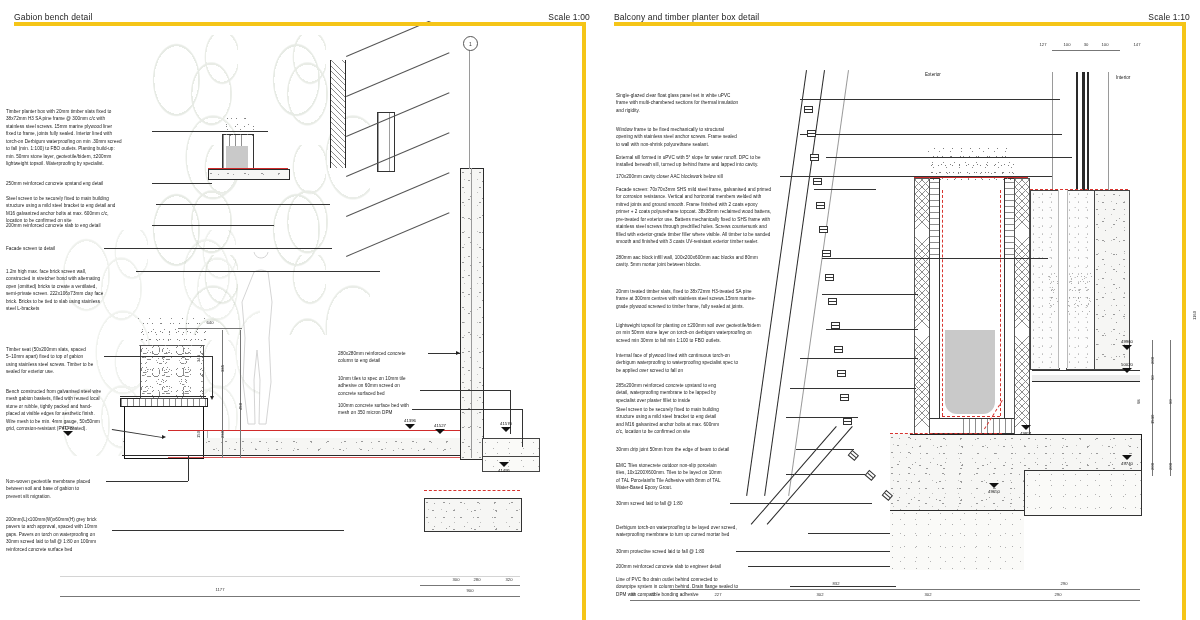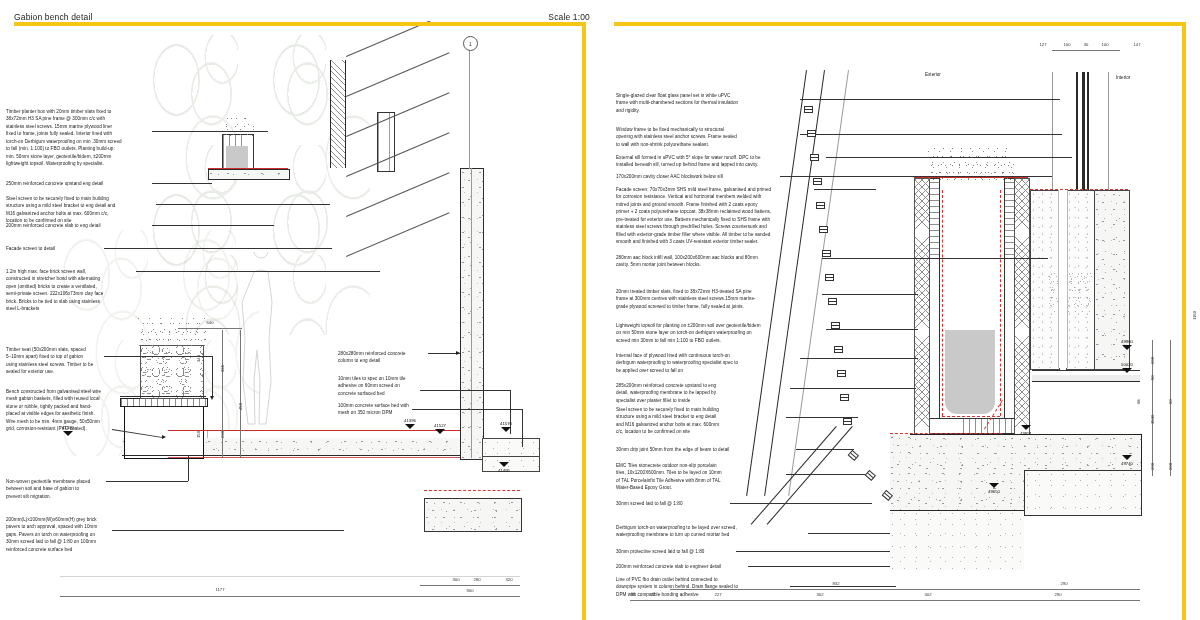--- a/index.html
+++ b/index.html
@@ -338,20 +338,24 @@
     <div class="dimtxt" style="left:438px;top:577px;width:36px;">300</div>
     <div class="dimline" style="left:460px;top:585px;width:32px;"></div>
     <div class="dimtxt" style="left:462px;top:577px;width:30px;">280</div>
     <div class="dimtxt" style="left:494px;top:577px;width:30px;">320</div>
     <div class="dimline" style="left:420px;top:596px;width:100px;"></div>
     <div class="dimtxt" style="left:452px;top:588px;width:36px;">900</div>
   </div>
 
   <div class="panel">
 
+    <div class="titlebar">
+      <div class="title-txt">Balcony and timber planter box detail</div>
+      <div class="scale-txt">Scale 1:10</div>
+    </div>
     <div class="frame-top" style="width:572px;"></div>
     <div class="frame-right" style="left:582px;height:598px;"></div>
 
     <div class="dlabel" style="left:325px;top:72px;">Exterior</div>
     <div class="dlabel" style="left:516px;top:75px;">Interior</div>
 
     <div class="ln" style="left:476px;top:72px;width:2px;height:118px;"></div>
     <div class="ln" style="left:482px;top:72px;width:2.6px;height:118px;"></div>
     <div class="ln" style="left:487px;top:72px;width:1.6px;height:118px;"></div>
     <div class="ln hair" style="left:452px;top:72px;width:.5px;height:118px;"></div>

